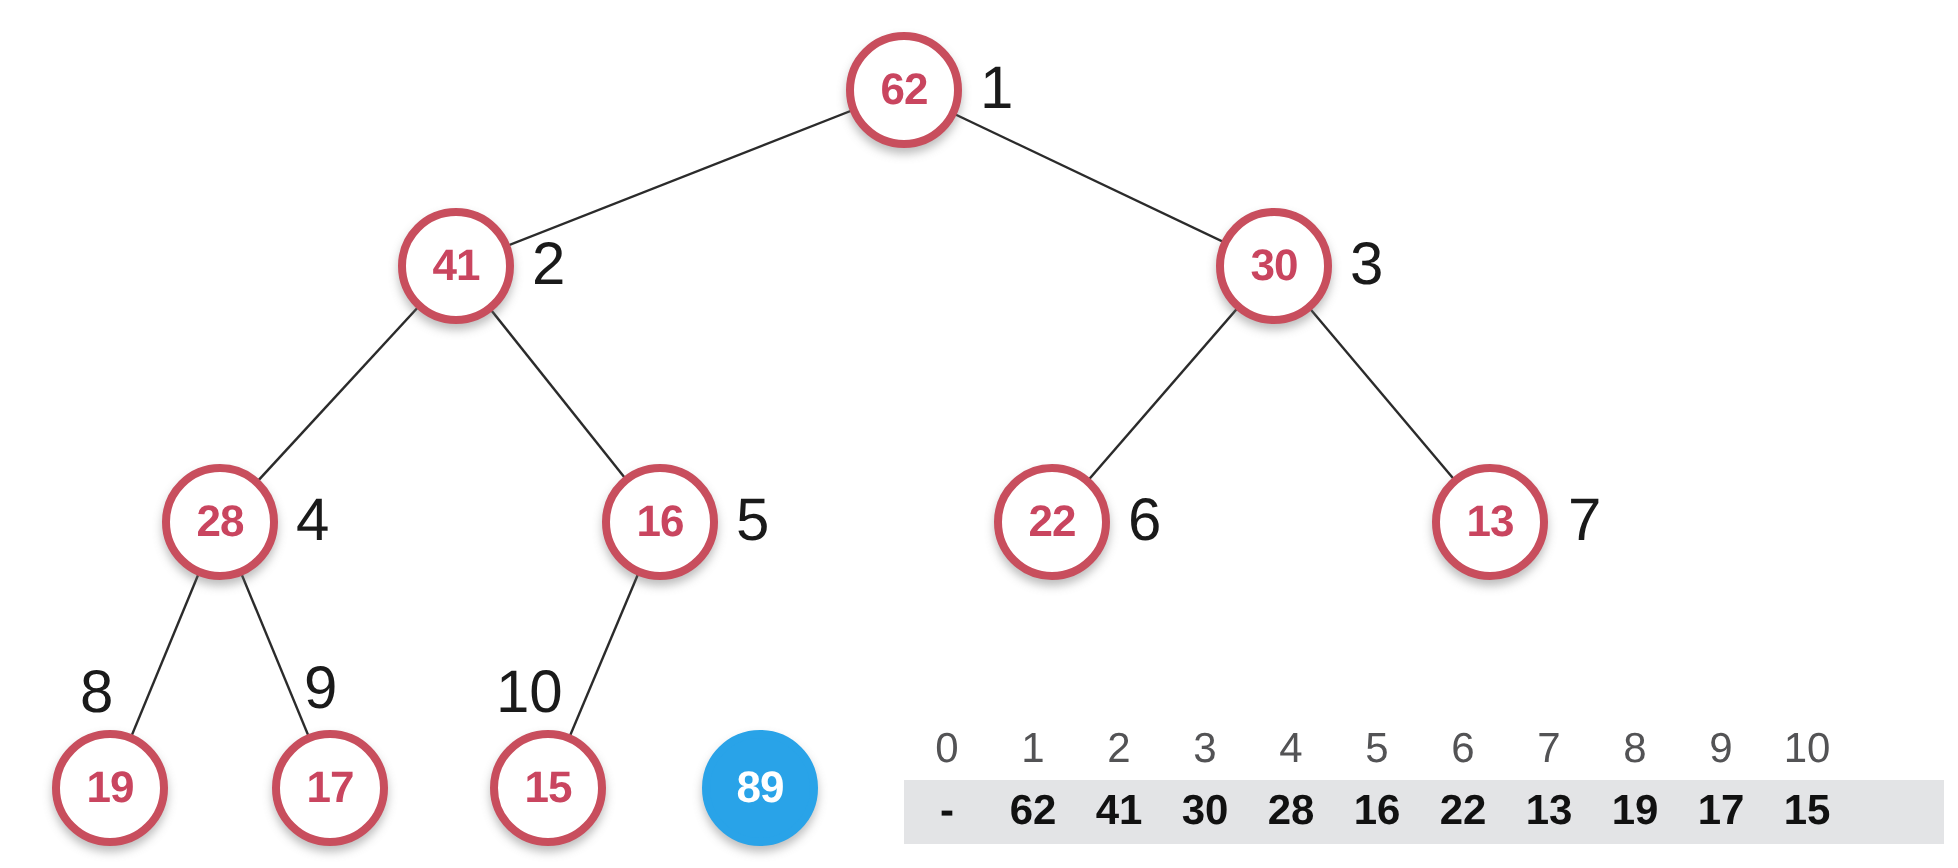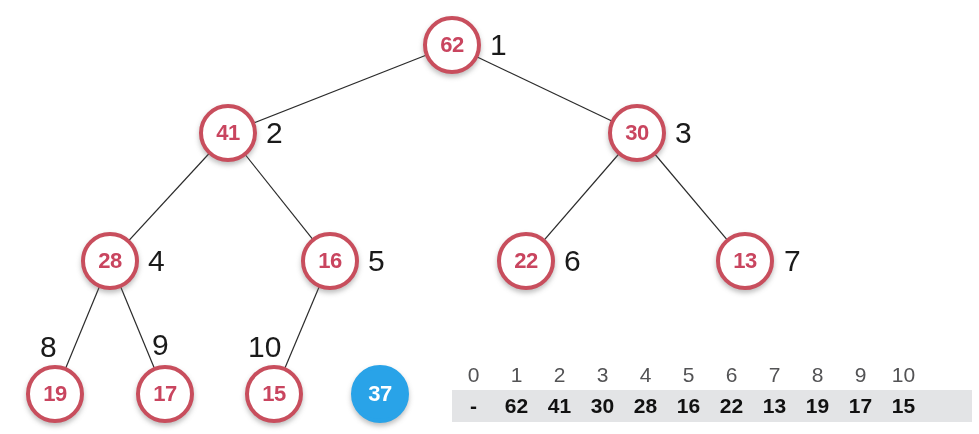--- a/index.html
+++ b/index.html
@@ -142,21 +142,21 @@
       <span class="val">19</span>
     </div>
   <div class="circle pos-9">
       <span class="val">17</span>
     </div>
   <div class="circle pos-10">
       <span class="val">15</span>
     </div>
 
   <div class="circle new-node pos-new">
-      <span class="val">37</span>
+      <span class="val">89</span>
     </div>
 
   <div class="plab lab-1">1</div>
   <div class="plab lab-2">2</div>
   <div class="plab lab-3">3</div>
   <div class="plab lab-4">4</div>
   <div class="plab lab-5">5</div>
   <div class="plab lab-6">6</div>
   <div class="plab lab-7">7</div>
   <div class="plab lab-8">8</div>

